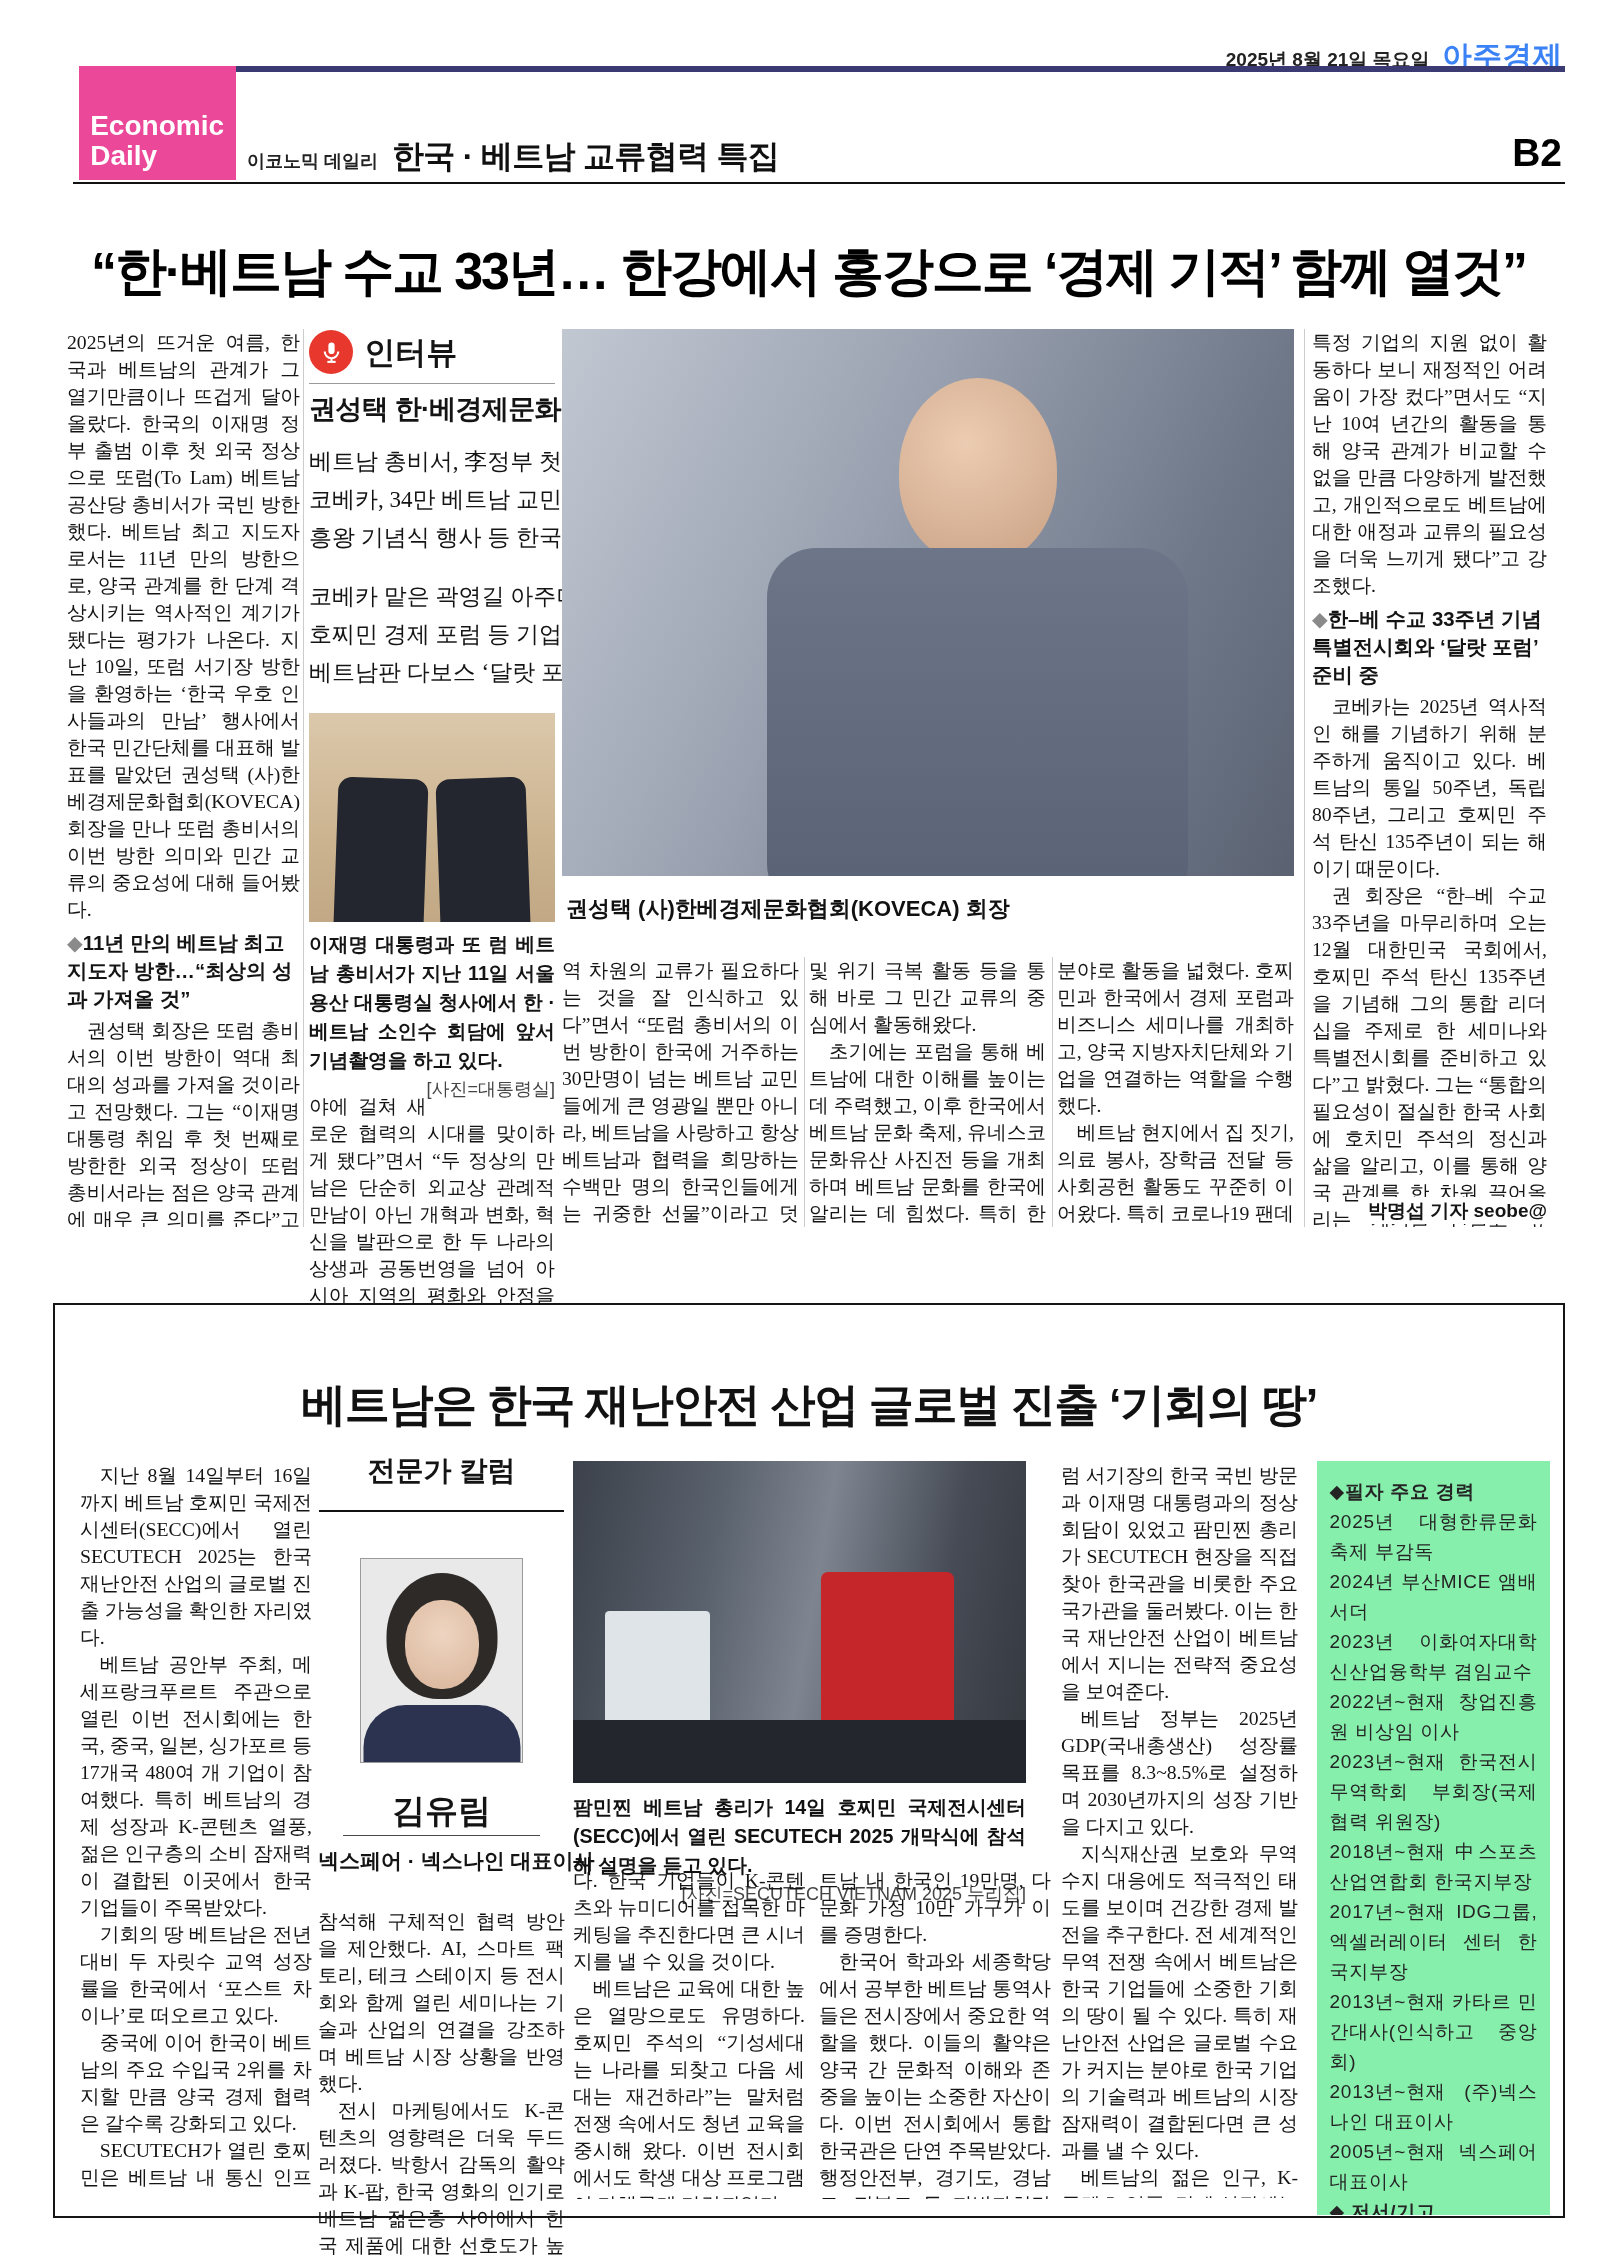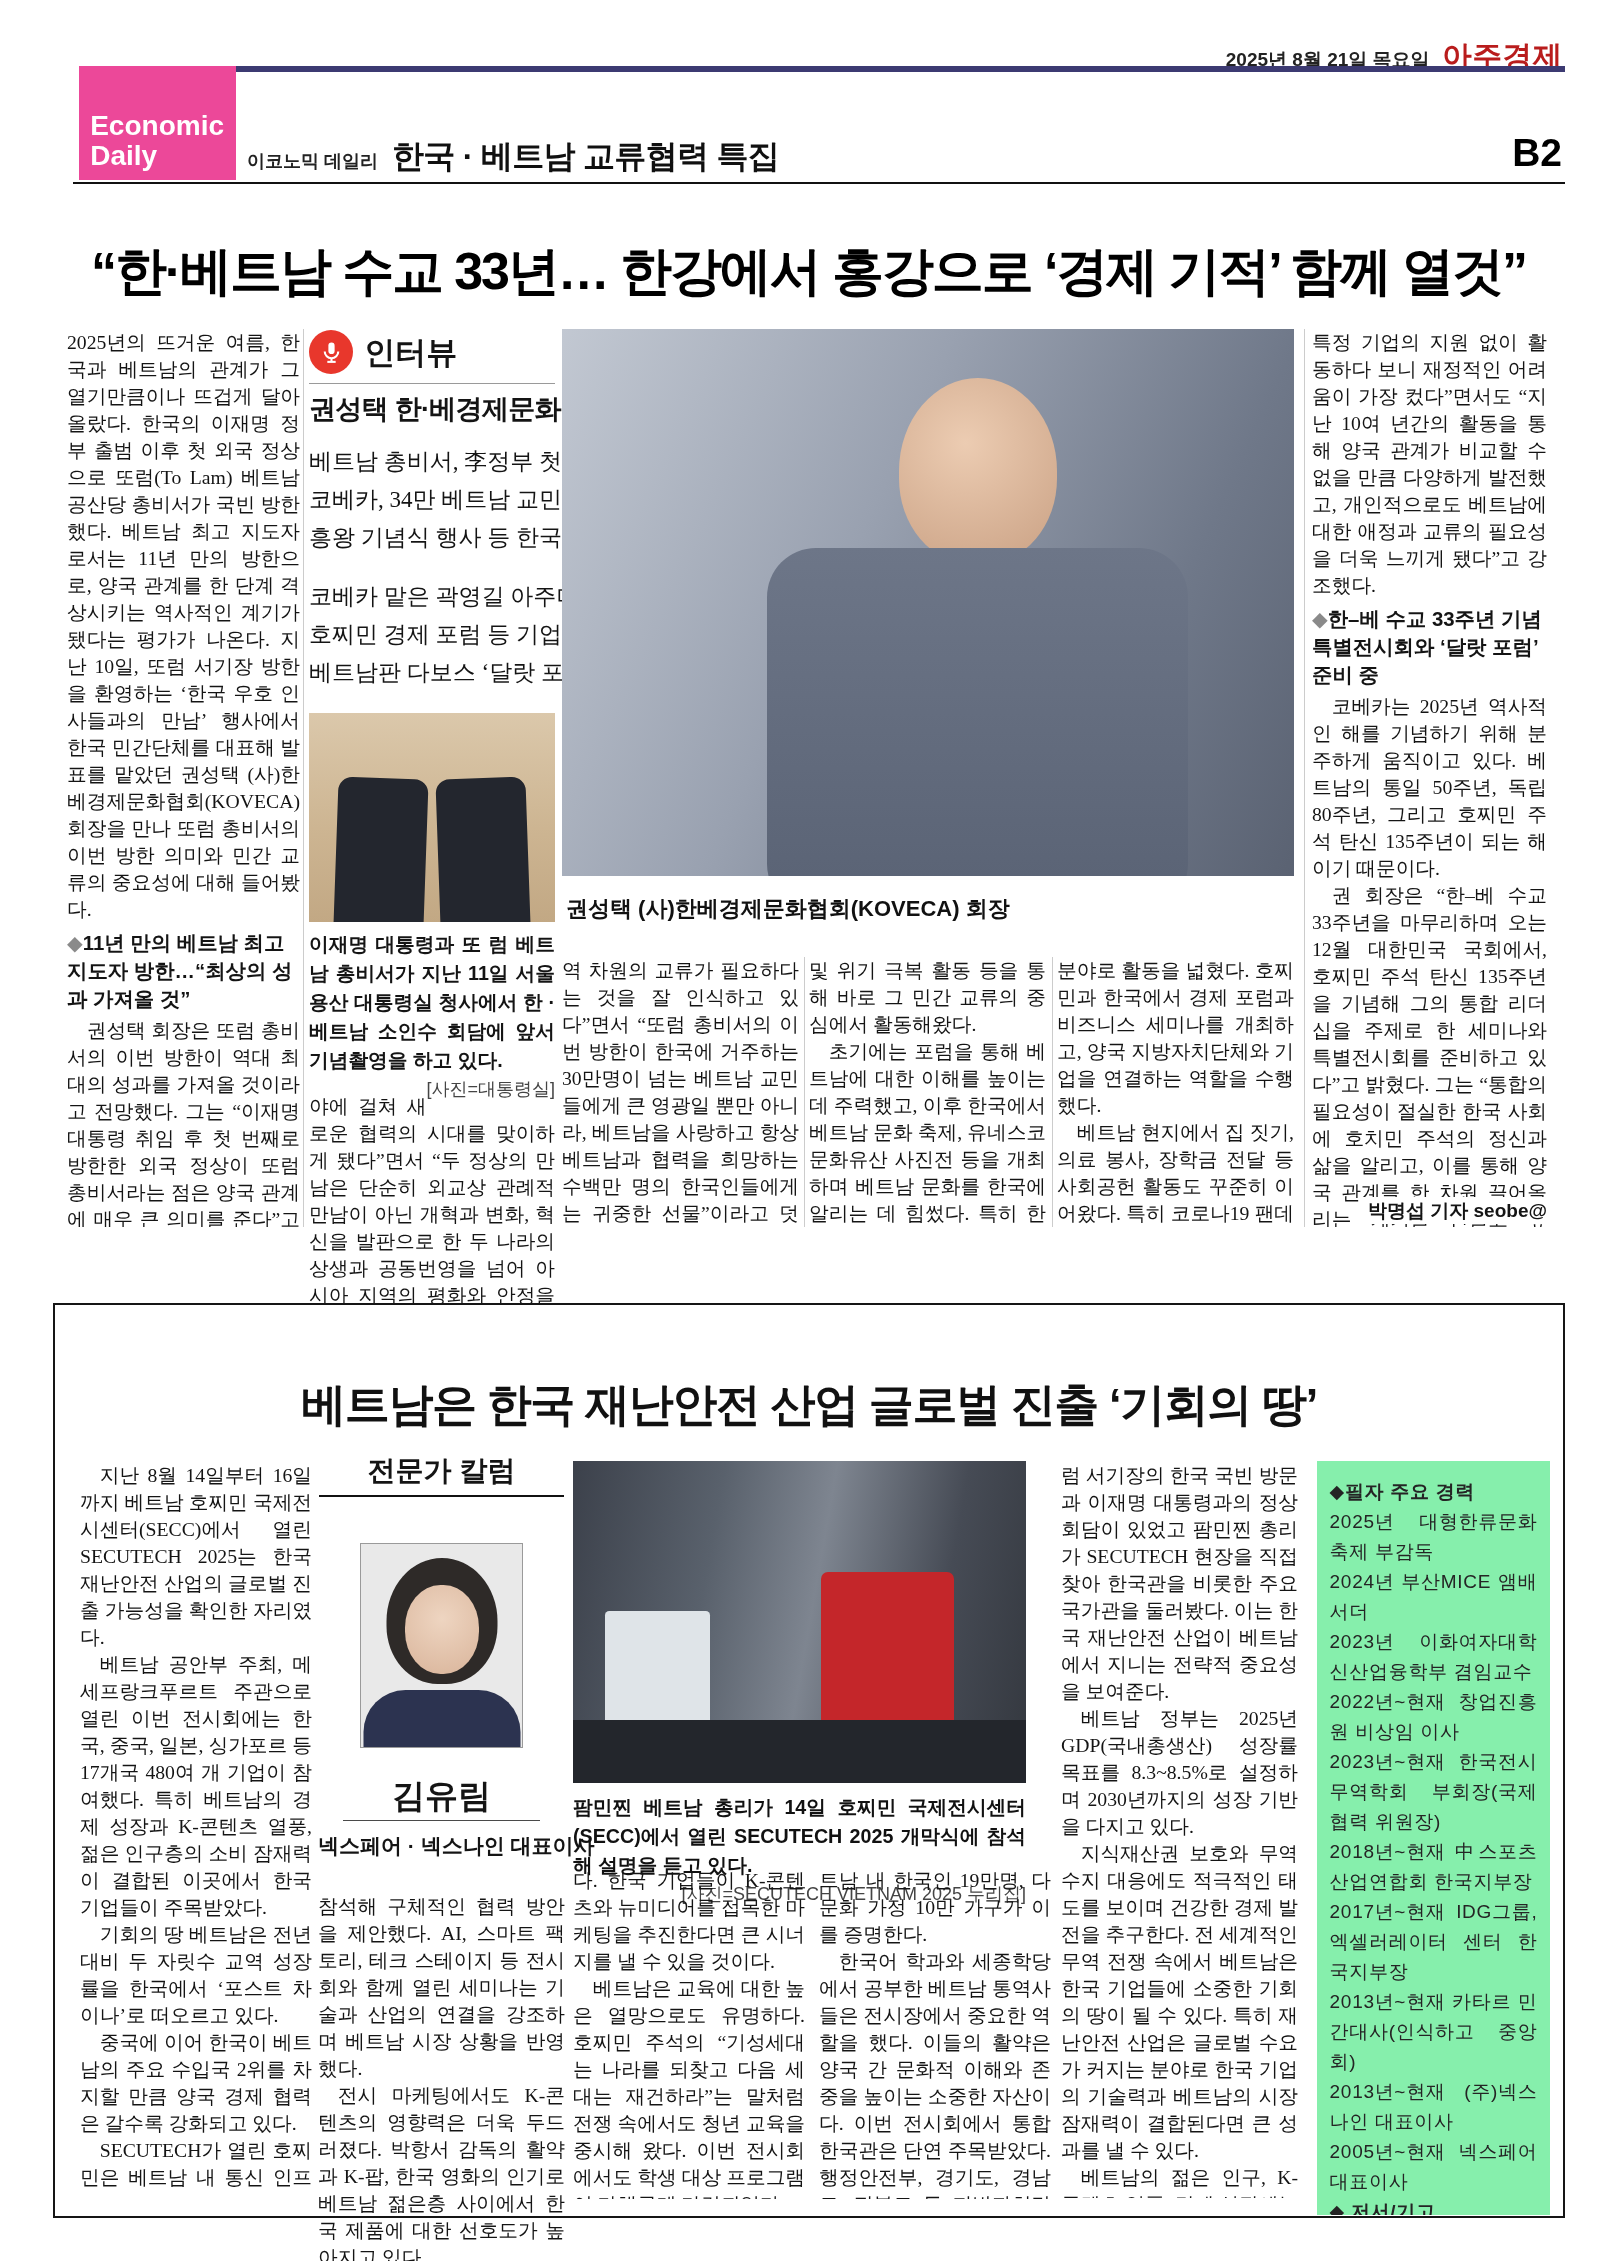--- a/index.html
+++ b/index.html
@@ -2,21 +2,21 @@
 <html style="font-size:11.2px"><head>
 <meta charset="utf-8">
 <style>
   * { margin:0; padding:0; box-sizing:border-box; }
   html,body { width:1618px; height:2261px; background:#ffffff; }
   body { font-family:"Liberation Serif","DejaVu Serif",serif; color:#111; position:relative; }
 
   
   #dateline { position:absolute; top:37px; right:55px; font-family:"Liberation Sans","DejaVu Sans",sans-serif;
               font-size:19px; font-weight:bold; color:#222; display:flex; align-items:baseline; gap:12.6px; }
-  #dateline .brand { font-size:29.5px; font-weight:800; color:#b91c1c; letter-spacing:0.7px; }
+  #dateline .brand { font-size:29.5px; font-weight:800; color:#3b82f6; letter-spacing:0.7px; }
   #topbar { position:absolute; left:79px; top:66px; width:1486px; height:6.3px; background:#3c3a72; }
   #logo-box { position:absolute; left:79px; top:66px; width:157px; height:114px; background:#ec4899; color:#fff;
               display:flex; flex-direction:column; justify-content:flex-end; padding:8.4px 11.2px;
               font-family:"Liberation Sans","DejaVu Sans",sans-serif; font-weight:bold; font-size:28px; line-height:1.08; }
   #section-line { position:absolute; left:247px; top:135px; display:flex; align-items:baseline; gap:14px; white-space:nowrap; }
   #section-label { font-family:"Liberation Sans","DejaVu Sans",sans-serif; font-weight:bold; font-size:18px; color:#222; }
   #section-title { font-family:"Liberation Sans","DejaVu Sans",sans-serif; font-weight:800; font-size:32px; color:#101010; letter-spacing:-0.7px; }
   #page-number { position:absolute; right:56px; top:131px; font-family:"Liberation Sans","DejaVu Sans",sans-serif;
                  font-weight:bold; font-size:39px; color:#000; }
   #header-rule { position:absolute; left:73px; top:182px; width:1492px; height:2.1px; background:#111; }
@@ -80,21 +80,21 @@
   #b-headline { position:absolute; left:0; top:70px; width:100%; text-align:center;
                 font-family:"Liberation Sans","DejaVu Sans",sans-serif; font-weight:900; font-size:45px;
                 letter-spacing:-1.4px; white-space:nowrap; }
   #bc1 { left:25px;  top:157px; width:232px; height:733px; }
   #bc2 { left:263px; top:152px; width:247px; height:743px; overflow:visible; }
   #bc3 { left:518px; top:562px; width:232px; height:332px; }
   #bc4 { left:764px;top:562px; width:232px; height:332px; }
   #bc5 { left:1006px;top:157px; width:237px; height:736px; }
 
   #expert-head { text-align:center; font-family:"Liberation Sans","DejaVu Sans",sans-serif; font-weight:800;
-                 font-size:28px; padding-bottom:11px; border-bottom:2.8px solid #111; margin:0 1.4px 46px; }
+                 font-size:28px; padding-bottom:26px; border-bottom:2.8px solid #111; margin:0 1.4px 46px; }
   #portrait { width:163px; height:205px; margin:0 auto 34px; background:#e9e9e9; border:0.7px solid #9a9a9a; position:relative; overflow:hidden; }
   #portrait .hair { position:absolute; left:50%; top:14px; transform:translateX(-50%); width:111px; height:126px;
                     border-radius:50% 50% 46% 46%; background:#2e2a28; }
   #portrait .shoulders { position:absolute; left:50%; bottom:-24px; transform:translateX(-50%); width:157px; height:81px;
                          border-radius:42px 42px 0 0; background:#2c3350; }
   #portrait .face { position:absolute; left:50%; top:41px; transform:translateX(-50%); width:74px; height:89px;
                     border-radius:48%; background:radial-gradient(circle at 50% 38%,#eed5c1,#d9b49a); }
   #expert-name { text-align:center; font-family:"Liberation Sans","DejaVu Sans",sans-serif; font-weight:800; font-size:33px; margin-bottom:11.2px; }
   #name-rule { width:80%; margin:0 auto 11.2px; border:none; border-top:1.4px solid #4a4a4a; }
   #expert-title { text-align:center; font-family:"Liberation Sans","DejaVu Sans",sans-serif; font-weight:bold; font-size:21px; margin-bottom:34px; white-space:nowrap; }

